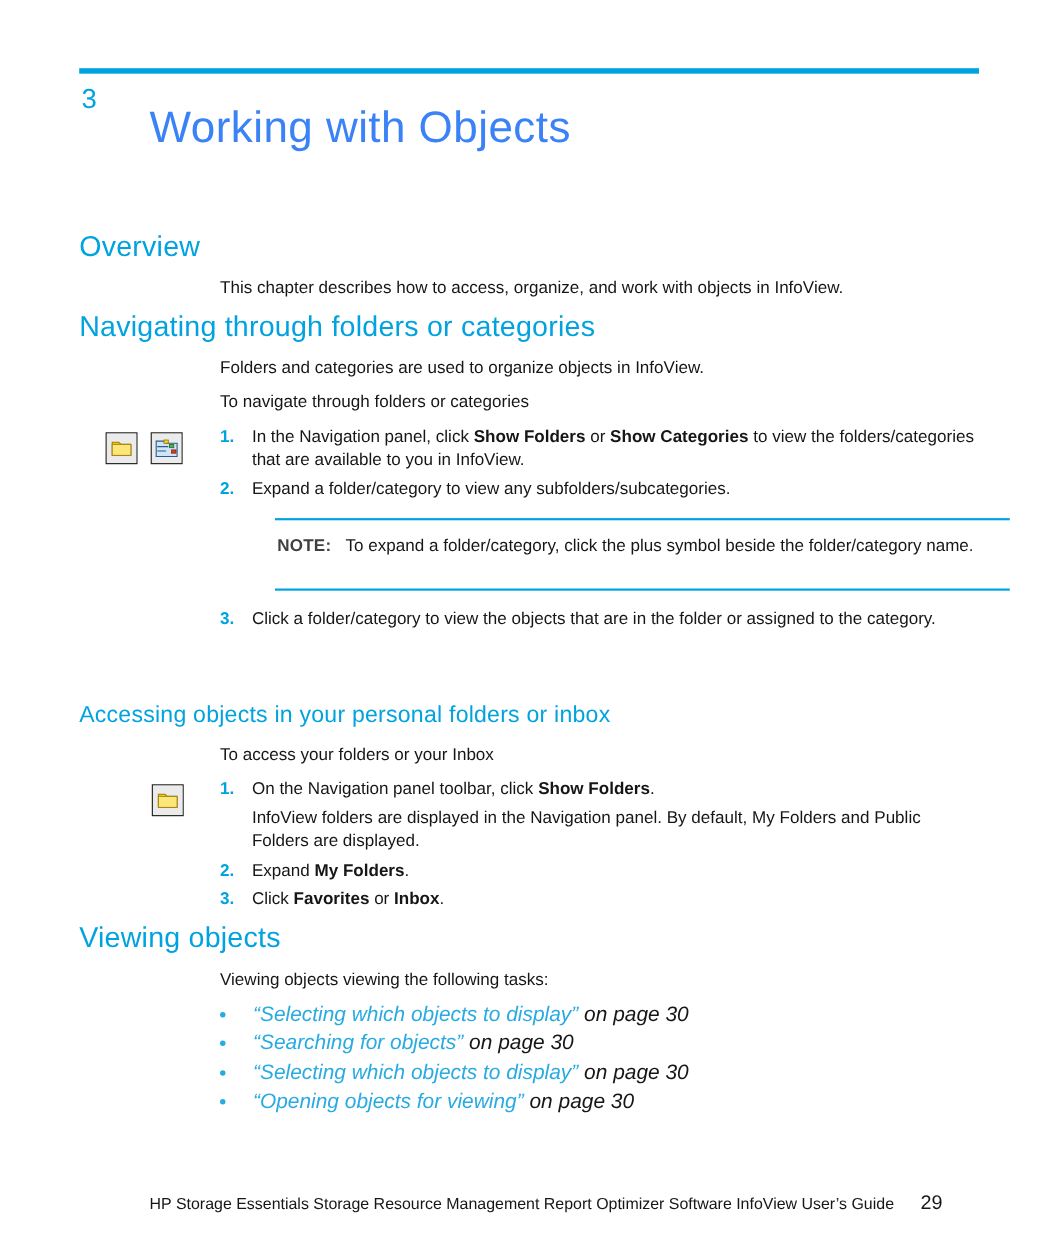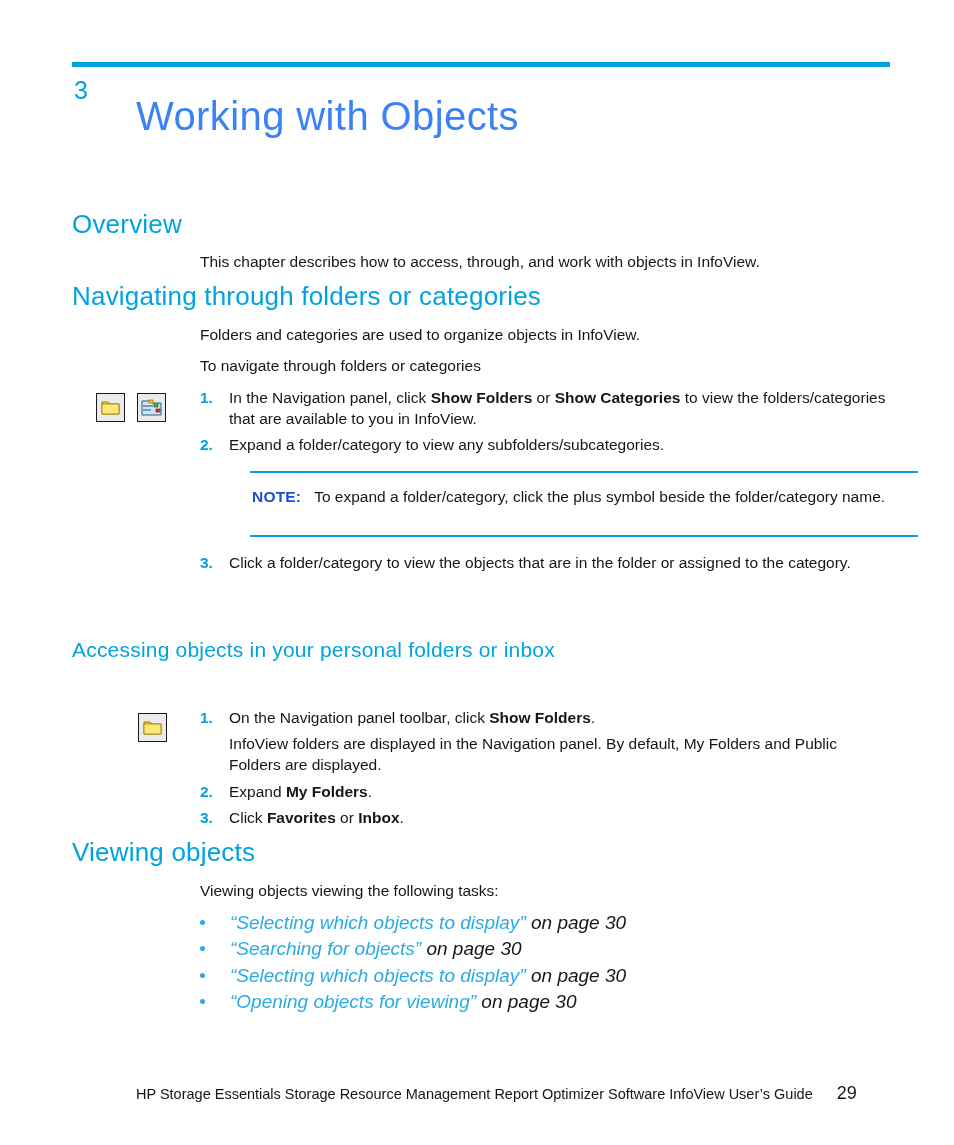--- a/index.html
+++ b/index.html
@@ -116,21 +116,21 @@
   }
   .note-body {
     position: absolute;
     left: 252px;
     width: 660px;
     font-size: 15.5px;
     line-height: 21px;
     color: #161616;
   }
   .note-label {
-    color: #1d4ed8;
+    color: #404040;
     font-weight: bold;
     letter-spacing: 0.2px;
   }
 
   
   .link {
     color: #29abe2;
     text-decoration: none;
   }
   .q { color: #29abe2; }
@@ -188,21 +188,21 @@
 </head>
 <body>
 
 <div class="page">
 
   <div class="chapter-rule"></div>
   <div class="chapter-number">3</div>
   <div class="chapter-title">Working with Objects</div>
 
   <div class="h1" style="top:211px;">Overview</div>
-  <div class="body w-wide" style="top:251px;">This chapter describes how to access, through, and work with objects in InfoView.</div>
+  <div class="body w-wide" style="top:251px;">This chapter describes how to access, organize, and work with objects in InfoView.</div>
 
   <div class="h1" style="top:283px;">Navigating through folders or categories</div>
   <div class="body w-wide" style="top:355px;">To navigate through folders or categories</div>
   <div class="body w-wide" style="top:324px;">Folders and categories are used to organize objects in InfoView.</div>
 
   <div class="icon-box" style="left:96px; top:393px;">
     <svg width="27" height="27" viewBox="0 0 27 27" aria-hidden="true">
       <rect x="0" y="0" width="27" height="27" fill="#ebebeb"></rect>
       <path d="M5 8 h6 l2 2 h9 v10 h-17 z" fill="#f2cf1c" stroke="#a07b08" stroke-width="1"></path>
       <path d="M5 10 h17 v10 h-17 z" fill="#fbe77a" stroke="#a07b08" stroke-width="0.8"></path>
@@ -236,20 +236,21 @@
   </div>
   <div class="note-rule" style="top:535px;"></div>
 
   <div class="num-item" style="top:552px; width:680px;">
     <span class="marker">3.</span>
     <span class="text">Click a folder/category to view the objects that are in the folder or assigned to the category.</span>
   </div>
 
 
   <div class="h2" style="top:639px;">Accessing objects in your personal folders or inbox</div>
+  <div class="body w-wide" style="top:676px;">To access your folders or your Inbox</div>
 
   <div class="icon-box" style="left:138px; top:713px;">
     <svg width="27" height="27" viewBox="0 0 27 27" aria-hidden="true">
       <rect x="0" y="0" width="27" height="27" fill="#ebebeb"></rect>
       <path d="M5 8 h6 l2 2 h9 v10 h-17 z" fill="#f2cf1c" stroke="#a07b08" stroke-width="1"></path>
       <path d="M5 10 h17 v10 h-17 z" fill="#fbe77a" stroke="#a07b08" stroke-width="0.8"></path>
     </svg>
   </div>
 
   <div class="num-item" style="top:707px; width:680px;">

